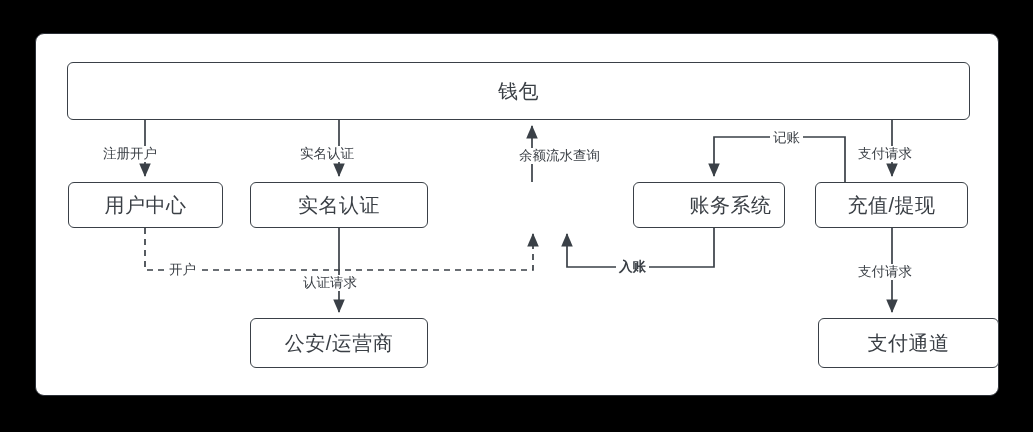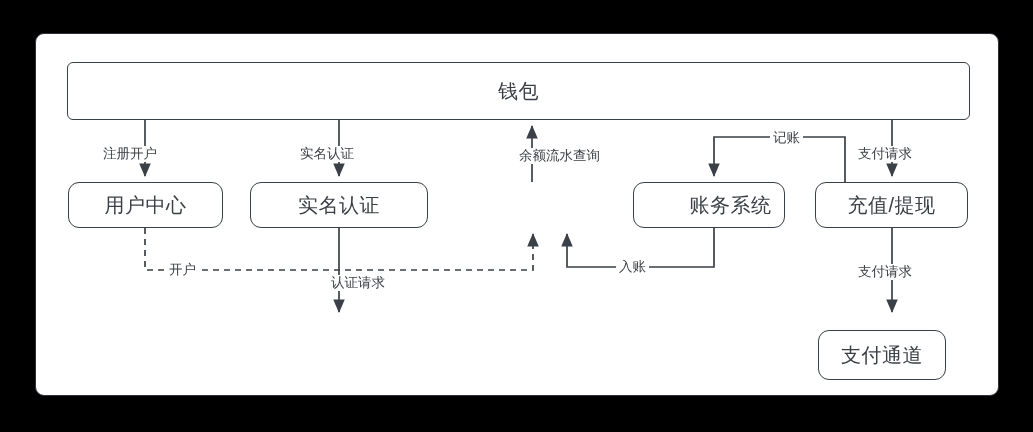--- a/index.html
+++ b/index.html
@@ -36,21 +36,21 @@
     top: 0;
     width: 1033px;
     height: 432px;
     pointer-events: none;
   }
   .node {
     position: absolute;
     box-sizing: border-box;
     background: #ffffff;
     border: 1.5px solid #3a4047;
-    border-radius: 11px;
+    border-radius: 6px;
     display: flex;
     align-items: center;
     justify-content: center;
     color: #3a3f45;
     font-size: 20px;
     letter-spacing: 0.5px;
     white-space: nowrap;
   }
   .node.wide {
     border-radius: 6px;
@@ -110,33 +110,34 @@
 
   <div class="node" style="left:68px;  top:182px; width:155px; height:46px;">用户中心</div>
 
   <div class="node" style="left:250px; top:182px; width:178px; height:46px;">实名认证</div>
 
 
   <div class="node" style="left:633px; top:182px; width:152px; height:46px;padding-left:43px;">账务系统</div>
 
   <div class="node" style="left:815px; top:182px; width:153px; height:46px;">充值/提现</div>
 
+  <div class="node" style="left:250px; top:318px; width:178px; height:50px;">公安/运营商</div>
 
-  <div class="node" style="left:818px; top:330px; width:128px; height:50px;">支付通道</div>
+  <div class="node" style="left:818px; top:318px; width:181px; height:50px;">支付通道</div>
 
   <div class="edge-label" style="left:100px; top:146px;">注册开户</div>
 
   <div class="edge-label" style="left:297px; top:146px;">实名认证</div>
 
   <div class="edge-label" style="left:475px; top:148px;margin-left:41px;">余额流水查询</div>
 
   <div class="edge-label" style="left:770px; top:130px;">记账</div>
 
   <div class="edge-label" style="left:855px; top:146px;">支付请求</div>
 
   <div class="edge-label" style="left:166px; top:262px;">开户</div>
 
-  <div class="edge-label" style="left:300px; top:275px;margin-left:28px;">认证请求</div>
+  <div class="edge-label" style="left:300px; top:275px;">认证请求</div>
 
-  <div class="edge-label" style="left:616px; top:259px;">入账</div>
+  <div class="edge-label" style="left:616px; top:259px;font-weight:bold;">入账</div>
 
   <div class="edge-label" style="left:855px; top:264px;">支付请求</div>
 </div>
 
 </body></html>

